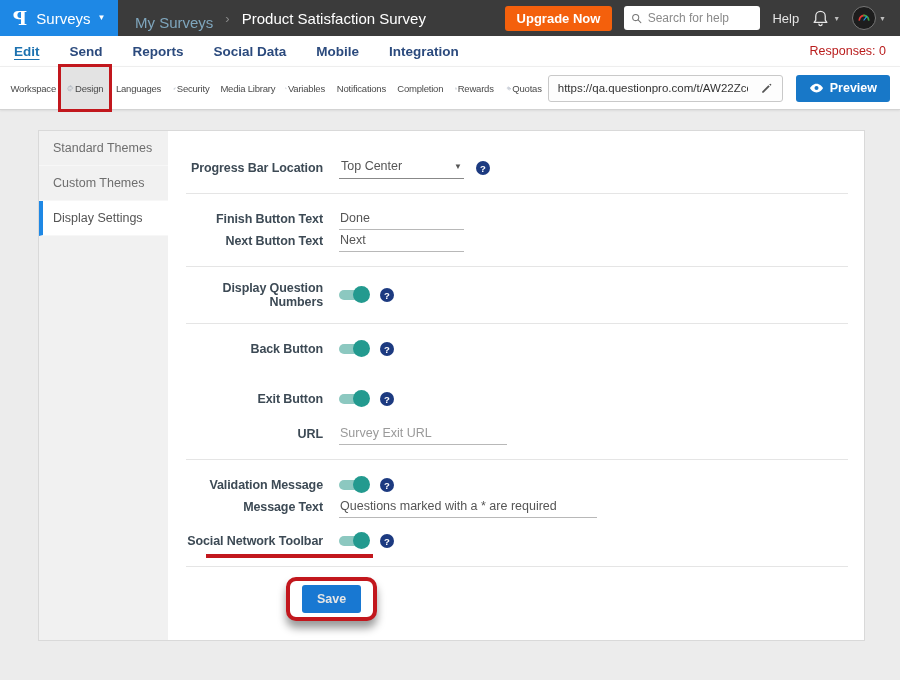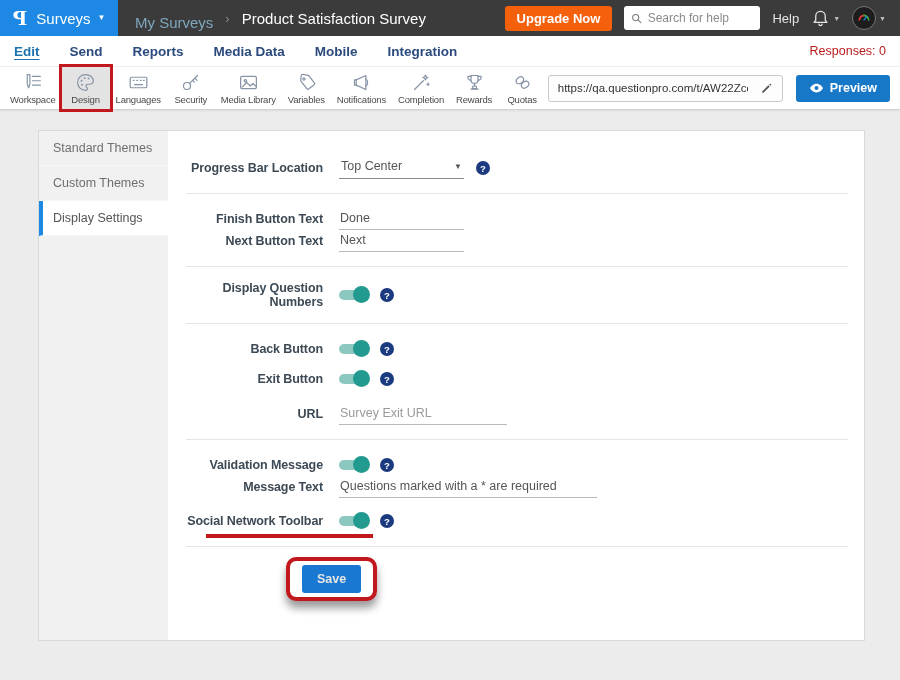--- a/index.html
+++ b/index.html
@@ -27,21 +27,21 @@
   .avatar { width:24px; height:24px; border-radius:50%; background:#1d1d1d; border:1px solid #777; display:flex; align-items:center; justify-content:center; }
 
   
   .navbar { position: absolute; top:36px; left:0; width:900px; height:30px; background:#fff; display:flex; align-items:center; padding:0 14px; }
   .nav-tab { font-size:13.5px; font-weight:bold; color:#2b4a7d; margin-right:30px; cursor:pointer; padding:3px 0; }
   .nav-tab.active { color:#1d72b0; text-decoration: underline; text-underline-offset:3px; }
   .responses { margin-left:auto; color:#b91c1c; font-size:12.5px; }
 
   
   .toolbar { position:absolute; top:66px; left:0; width:900px; height:44px; background:#fff; border-top:1px solid #eee; border-bottom:1px solid #d3d3d3; box-shadow:0 1px 2px rgba(0,0,0,.07); display:flex; align-items:center; padding:0 10px 0 4px; }
-  .tb-item { display:flex; flex-direction:column; align-items:center; justify-content:center; gap:1px; padding:2px 6px; height:42px; min-width:48px; cursor:pointer; }
+  .tb-item { display:flex; flex-direction:row; align-items:center; justify-content:center; gap:1px; padding:2px 6px; height:42px; min-width:48px; cursor:pointer; }
   .tb-item svg { width:21px; height:21px; }
   .tb-label { font-size:9.5px; color:#4a4a4a; white-space:nowrap; letter-spacing:-0.2px; }
   .tb-item.active { background:#e3e3e3; box-shadow:0 0 0 3px #c2171d; }
   .url-wrap { margin-left:auto; display:flex; align-items:center; gap:13px; }
   .url-field { display:flex; align-items:center; width:235px; height:27px; background:#fdfdfd; border:1px solid #c9c9c9; border-radius:3px; overflow:hidden; }
   .url-field input { flex:1; border:none; outline:none; font-size:11.5px; color:#333; padding:0 4px 0 9px; background:transparent; font-family:"Liberation Sans",sans-serif; }
   .url-pencil { width:30px; height:100%; display:flex; align-items:center; justify-content:center; cursor:pointer; }
   .preview-btn { background:#1878c8; color:#fff; border:none; border-radius:3px; height:27px; padding:0 13px; font-size:12.5px; font-weight:bold; display:flex; align-items:center; gap:6px; cursor:pointer; }
 
   
@@ -116,21 +116,21 @@
       </span>
       <span class="mini-caret">▼</span>
     </span>
   </div>
 </div>
 
 <div class="navbar">
   <span class="nav-tab active">Edit</span>
   <span class="nav-tab">Send</span>
   <span class="nav-tab">Reports</span>
-  <span class="nav-tab">Media Data</span>
+  <span class="nav-tab">Social Data</span>
   <span class="nav-tab">Mobile</span>
   <span class="nav-tab">Integration</span>
   <span class="responses">Responses: 0</span>
 </div>
 
 <div class="toolbar">
   <div class="tb-item">
     <svg viewBox="0 0 24 24" class="oicon">
         <path d="M6 3v11l1.5 4 1.5-4V3z"></path>
         <line x1="12" y1="5" x2="21" y2="5"></line>
@@ -274,21 +274,21 @@
     <div class="frow">
       <span class="flabel">Display Question Numbers</span>
       <span class="toggle">
           <span class="knob"></span>
         </span>
       <span class="help-dot">?</span>
     </div>
 
     <hr class="divider">
 
-    <div class="frow" style="margin-bottom:8px;">
+    <div class="frow" style="margin-bottom:28px;">
       <span class="flabel">Back Button</span>
       <span class="toggle">
           <span class="knob"></span>
         </span>
       <span class="help-dot">?</span>
     </div>
     <div class="frow" style="margin-bottom:13px;">
       <span class="flabel">Exit Button</span>
       <span class="toggle">
           <span class="knob"></span>

